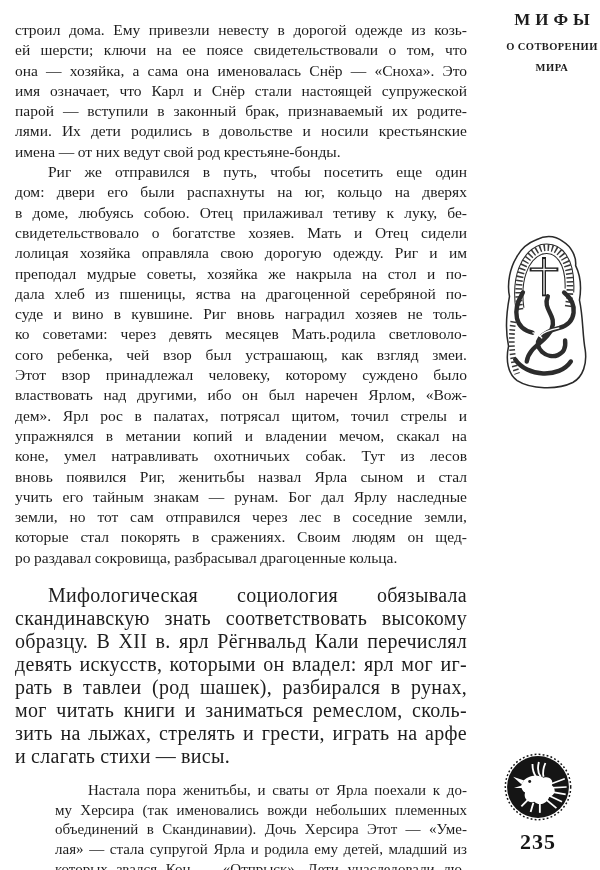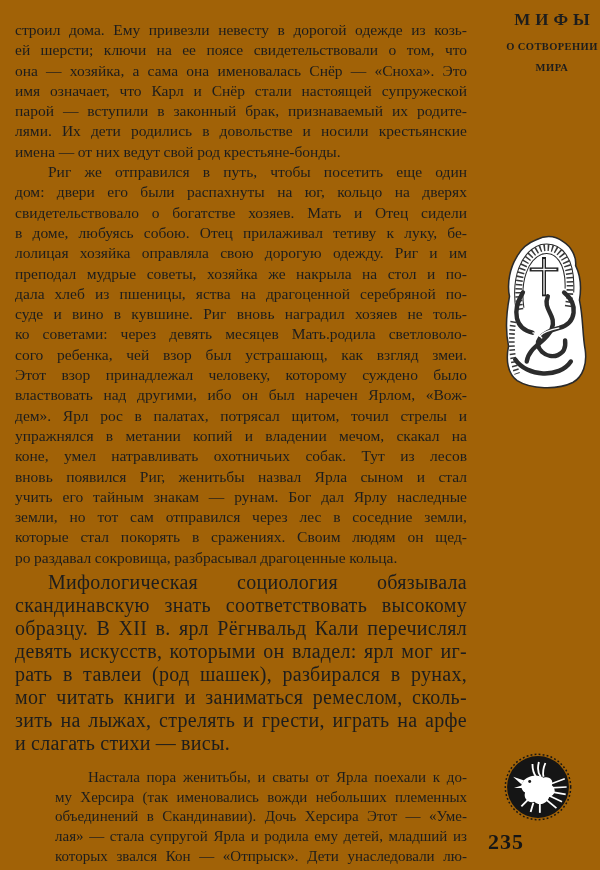--- a/index.html
+++ b/index.html
@@ -1,46 +1,46 @@
 <!DOCTYPE html>
 <html><head>
 <meta charset="utf-8">
 <style>
   html,body{margin:0;padding:0;background:#e8e8e8;}
   .page{
-    position:relative;width:600px;height:870px;background:#a16207;
+    position:relative;width:600px;height:870px;background:#ffffff;
     font-family:"Liberation Serif","DejaVu Serif",serif;color:#1d1d1d;
     overflow:hidden;margin:0 auto;
   }
   
   .main-col{position:absolute;left:15px;top:20px;width:452px;}
   .para{margin:0;}
   .para .line{
     text-align:justify;text-align-last:justify;
     overflow:hidden;word-spacing:-0.3px;
   }
   .para .line.lastline{text-align-last:left;font-family:Liberation Serif, serif;}
   .para .line.indent{text-indent:33px;}
   .para.body .line{font-size:15.5px;line-height:20.3px;}
   .para.large .line{font-size:20px;line-height:23px;letter-spacing:0.3px;}
   .para.small .line{font-size:15px;line-height:19.7px;margin-left:40px;}
-  .para.large{margin-top:3px;}
+  .para.large{margin-top:16px;}
   .para.small{margin-top:13px;}
 
   
   .side-col{position:absolute;left:488px;top:0;width:104px;}
   .running-head{position:absolute;left:12px;top:10px;width:104px;text-align:center;font-weight:bold;}
   .rh-title{font-size:17px;letter-spacing:5px;text-indent:5px;}
   .rh-sub1{font-size:10.5px;margin-top:11px;letter-spacing:0.4px;}
   .rh-sub2{font-size:10.5px;margin-top:10px;letter-spacing:0.6px;}
 
   .runestone{position:absolute;left:10px;top:232px;}
   .emblem{position:absolute;left:14px;top:751px;}
   .pagenum{
-    position:absolute;left:0;top:829px;width:100px;text-align:left;
+    position:absolute;left:0;top:829px;width:100px;text-align:center;
     font-size:22px;font-weight:bold;letter-spacing:1px;color:#161616;
   }
 </style>
 </head>
 <body>
 
 <div class="page">
 
   <div class="main-col">
       <div class="para body">
@@ -48,22 +48,22 @@
         <div class="line">ей шерсти; ключи на ее поясе свидетельствовали о том, что</div>
         <div class="line">она — хозяйка, а сама она именовалась Снёр — «Сноха». Это</div>
         <div class="line">имя означает, что Карл и Снёр стали настоящей супружеской</div>
         <div class="line">парой — вступили в законный брак, признаваемый их родите-</div>
         <div class="line">лями. Их дети родились в довольстве и носили крестьянские</div>
         <div class="line lastline">имена — от них ведут свой род крестьяне-бонды.</div>
       </div>
       <div class="para body">
         <div class="line indent">Риг же отправился в путь, чтобы посетить еще один</div>
         <div class="line">дом: двери его были распахнуты на юг, кольцо на дверях</div>
+        <div class="line">в доме, любуясь собою. Отец прилаживал тетиву к луку, бе-</div>
         <div class="line">свидетельствовало о богатстве хозяев. Мать и Отец сидели</div>
-        <div class="line">в доме, любуясь собою. Отец прилаживал тетиву к луку, бе-</div>
         <div class="line">лолицая хозяйка оправляла свою дорогую одежду. Риг и им</div>
         <div class="line">преподал мудрые советы, хозяйка же накрыла на стол и по-</div>
         <div class="line">дала хлеб из пшеницы, яства на драгоценной серебряной по-</div>
         <div class="line">суде и вино в кувшине. Риг вновь наградил хозяев не толь-</div>
         <div class="line">ко советами: через девять месяцев Мать.родила светловоло-</div>
         <div class="line">сого ребенка, чей взор был устрашающ, как взгляд змеи.</div>
         <div class="line">Этот взор принадлежал человеку, которому суждено было</div>
         <div class="line">властвовать над другими, ибо он был наречен Ярлом, «Вож-</div>
         <div class="line">дем». Ярл рос в палатах, потрясал щитом, точил стрелы и</div>
         <div class="line">упражнялся в метании копий и владении мечом, скакал на</div>

